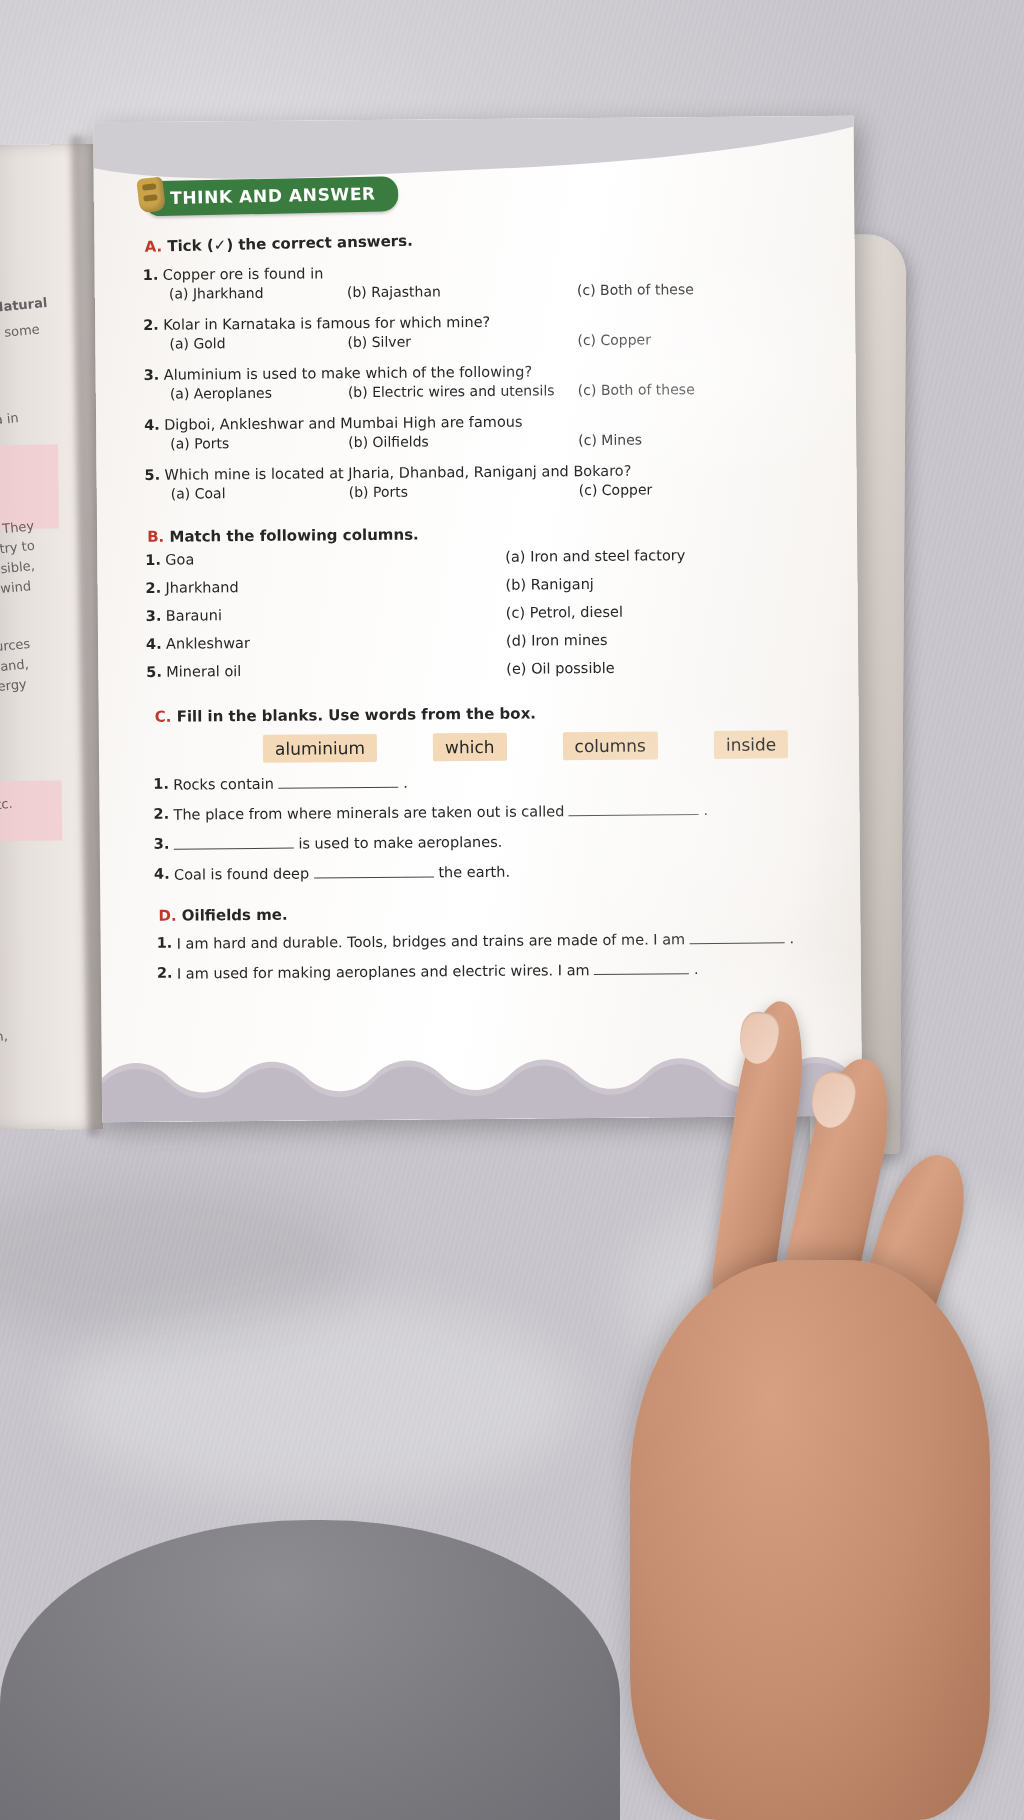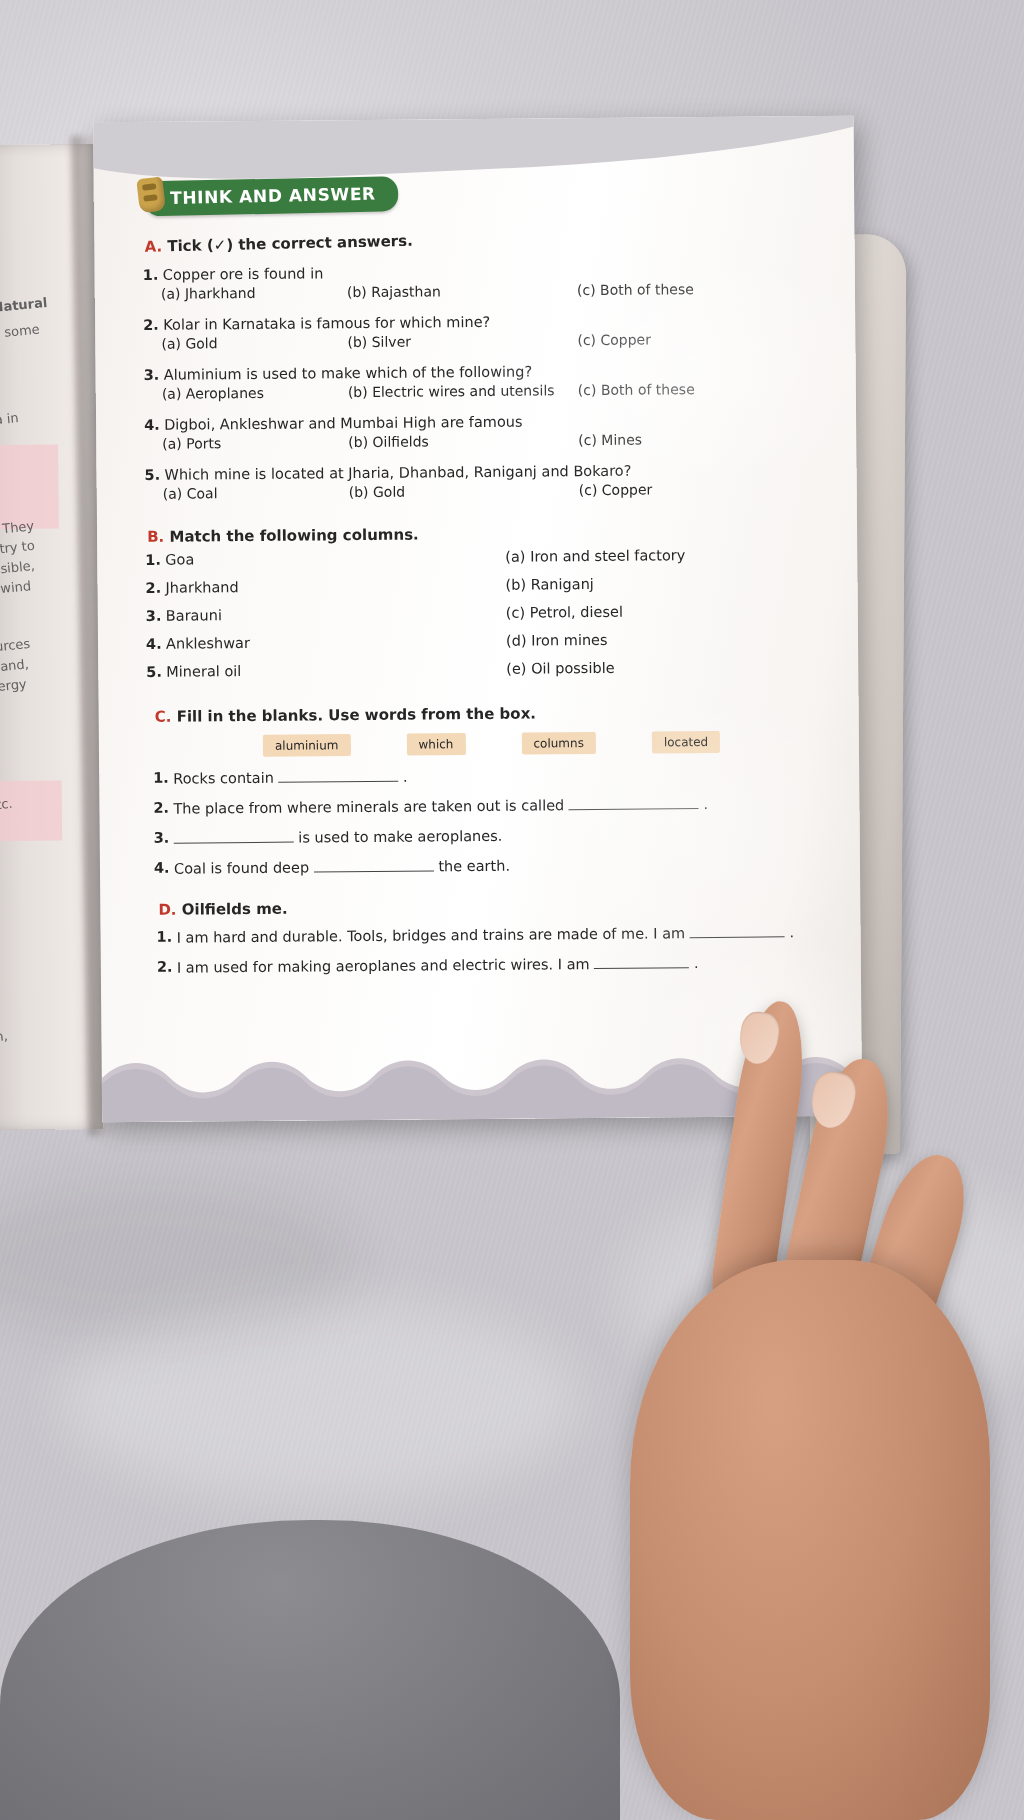--- a/index.html
+++ b/index.html
@@ -139,38 +139,38 @@
     margin: 16px 0 6px 6px;
     font-weight:bold;
     font-size:15px;
   }
   .sec-letter { color:#c0392b; font-weight:bold; }
   .sec-a { transform: rotate(-0.8deg); display:inline-block; }
   .q { margin:7px 0 0 24px; position:relative; font-size:14.5px; }
   .q .num { position:absolute; left:-20px; font-weight:bold; }
   .opts { position:relative; height:24px; margin:3px 0 0 0; }
   .opt { position:absolute; font-size:14px; }
-  .opt-a { left: 22px; }
+  .opt-a { left: 30px; }
   .opt-b { left: 208px; }
   .opt-c { left: 438px; }
 
   
   .match-row { position:relative; height:28px; margin-left:24px; font-size:14.5px; }
   .match-row .num { position:absolute; left:-20px; font-weight:bold; }
   .match-row .right { position:absolute; left: 340px; }
 
   
   .wordbox {
     display:flex; gap:56px; justify-content:flex-start;
     margin: 10px 0 6px 120px;
   }
   .word {
     background:#f3d9b8;
     padding:4px 12px;
-    font-size:12px;
+    font-size:17px;
     border-radius:2px;
   }
   .blank {
     display:inline-block;
     border-bottom:1px solid #444;
     min-width:120px;
     height:14px;
   }
   .blank.sm { min-width:95px; }
   .blank.lg { min-width:130px; }
@@ -319,21 +319,21 @@
           <span class="opt opt-b">(b) Oilfields</span>
           <span class="opt opt-c">(c) Mines</span>
         </div>
 
         <div class="q">
           <span class="num">5.</span>
           <span>Which mine is located at Jharia, Dhanbad, Raniganj and Bokaro?</span>
         </div>
         <div class="opts">
           <span class="opt opt-a">(a) Coal</span>
-          <span class="opt opt-b">(b) Gold</span>
+          <span class="opt opt-b">(b) Ports</span>
           <span class="opt opt-c">(c) Copper</span>
         </div>
       </div>
 
       
       <div class="sec-head" style="margin-top:18px;">
         <span class="sec-letter">B.</span>
         <span>Match the following columns.</span>
       </div>
 
@@ -368,21 +368,21 @@
       
       <div class="sec-head" style="margin-top:16px; margin-left:12px;">
         <span class="sec-letter">C.</span>
         <span>Fill in the blanks. Use words from the box.</span>
       </div>
 
       <div class="wordbox">
         <span class="word">aluminium</span>
         <span class="word">which</span>
         <span class="word">columns</span>
-        <span class="word">located</span>
+        <span class="word">inside</span>
       </div>
 
       <div>
         <div class="q" style="margin-top:12px; margin-left:30px;">
           <span class="num">1.</span>
           <span>Rocks contain</span>
           <span class="blank"></span>
           <span>.</span>
         </div>
         <div class="q" style="margin-top:13px; margin-left:30px;">

